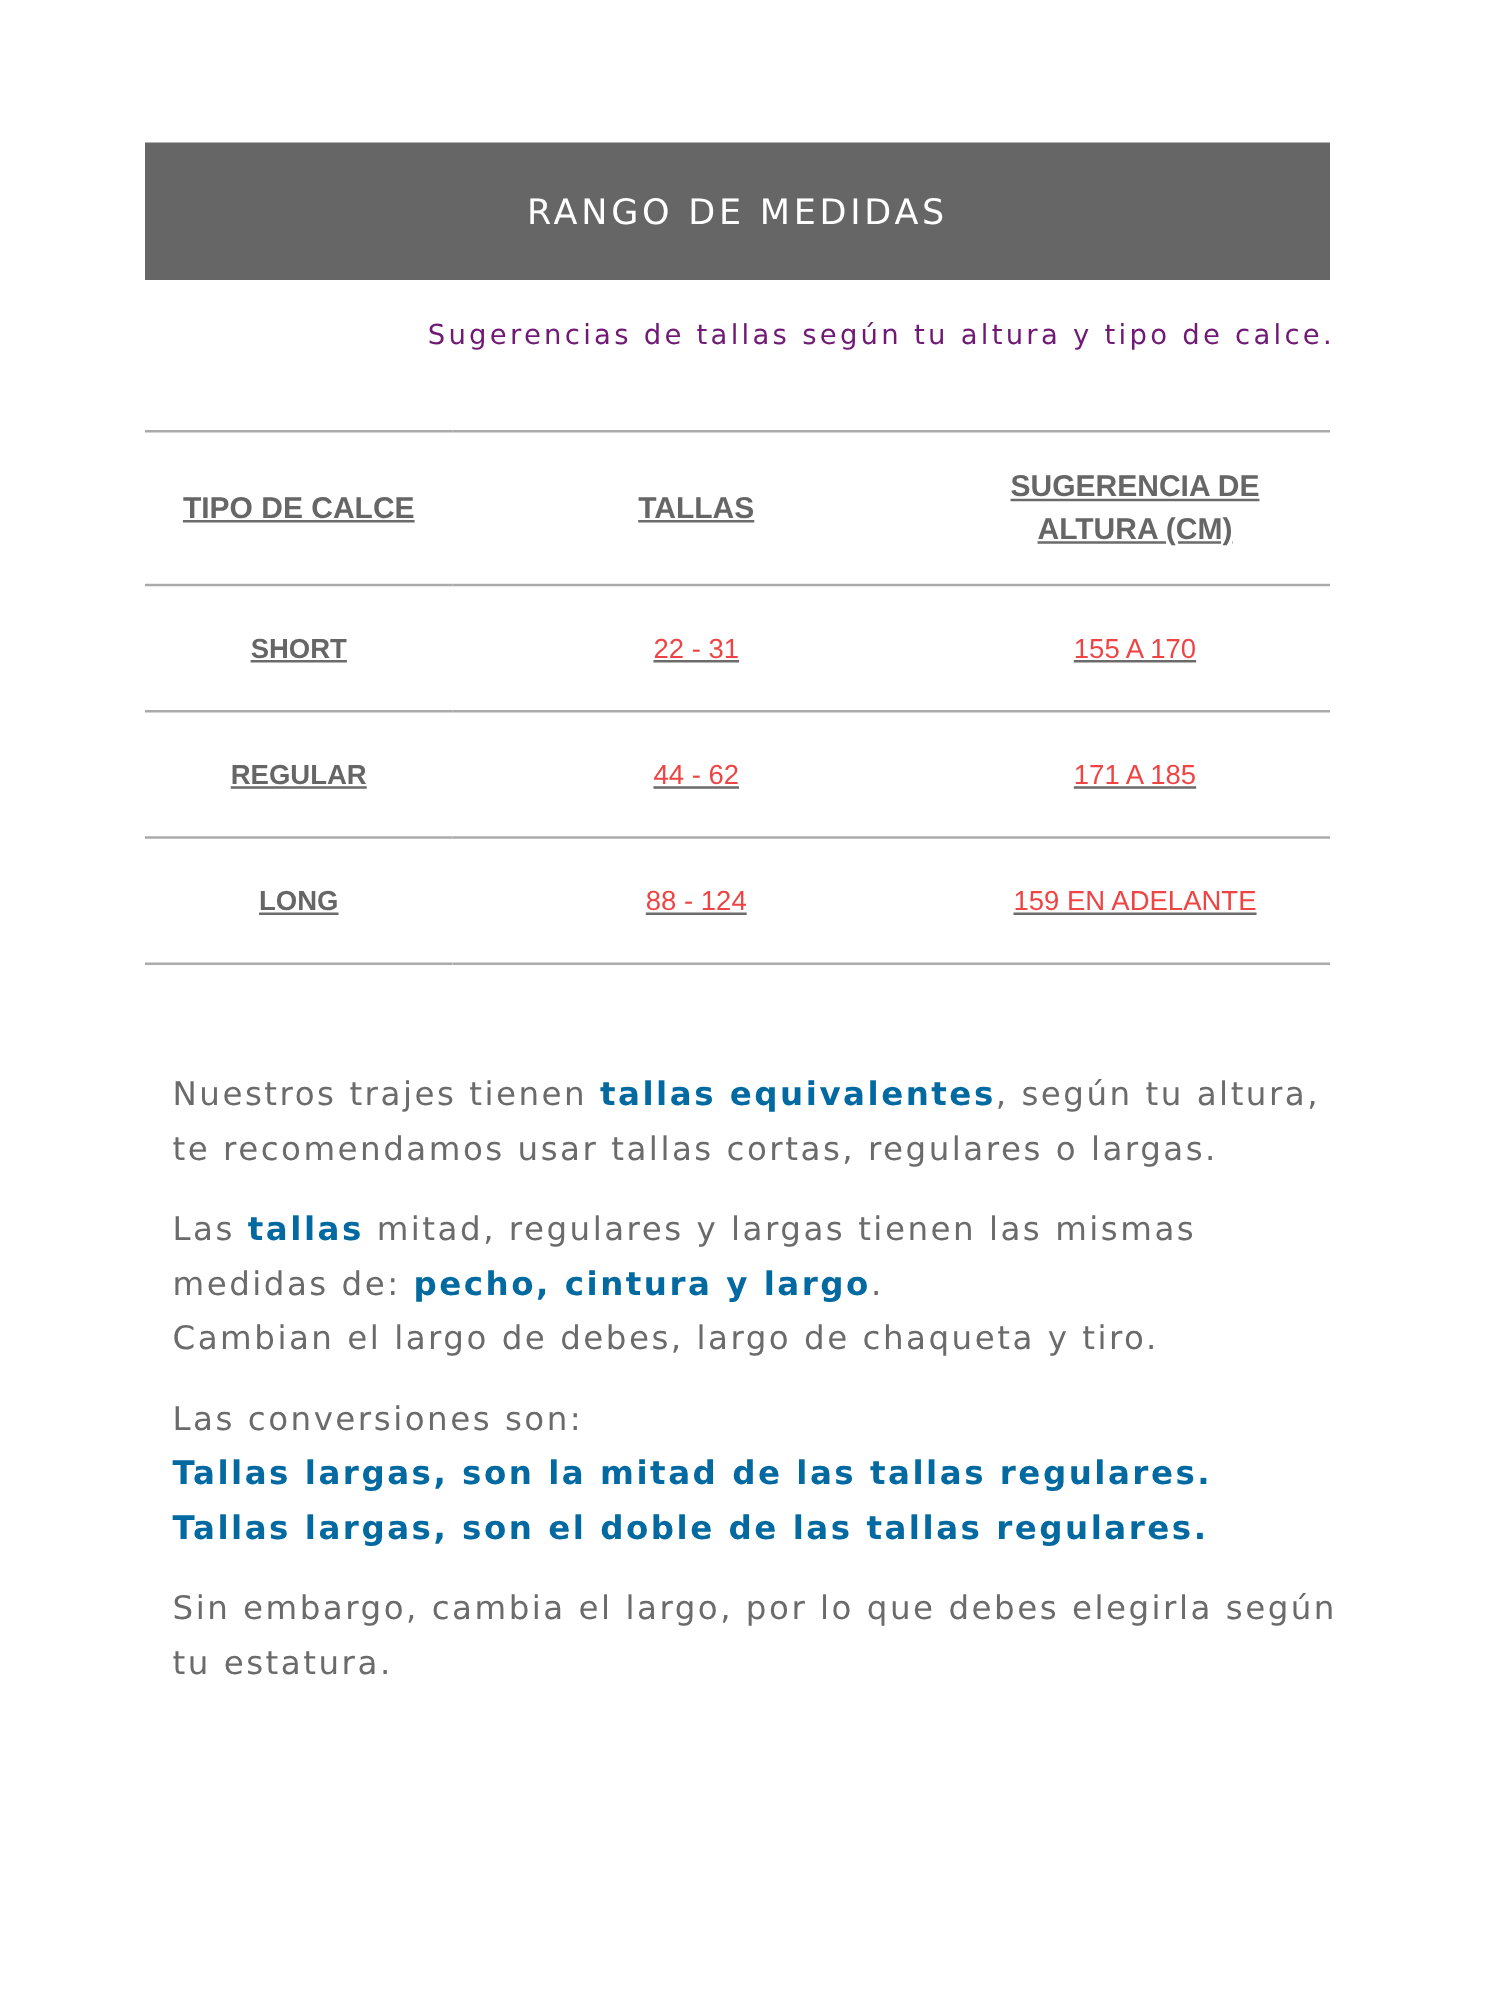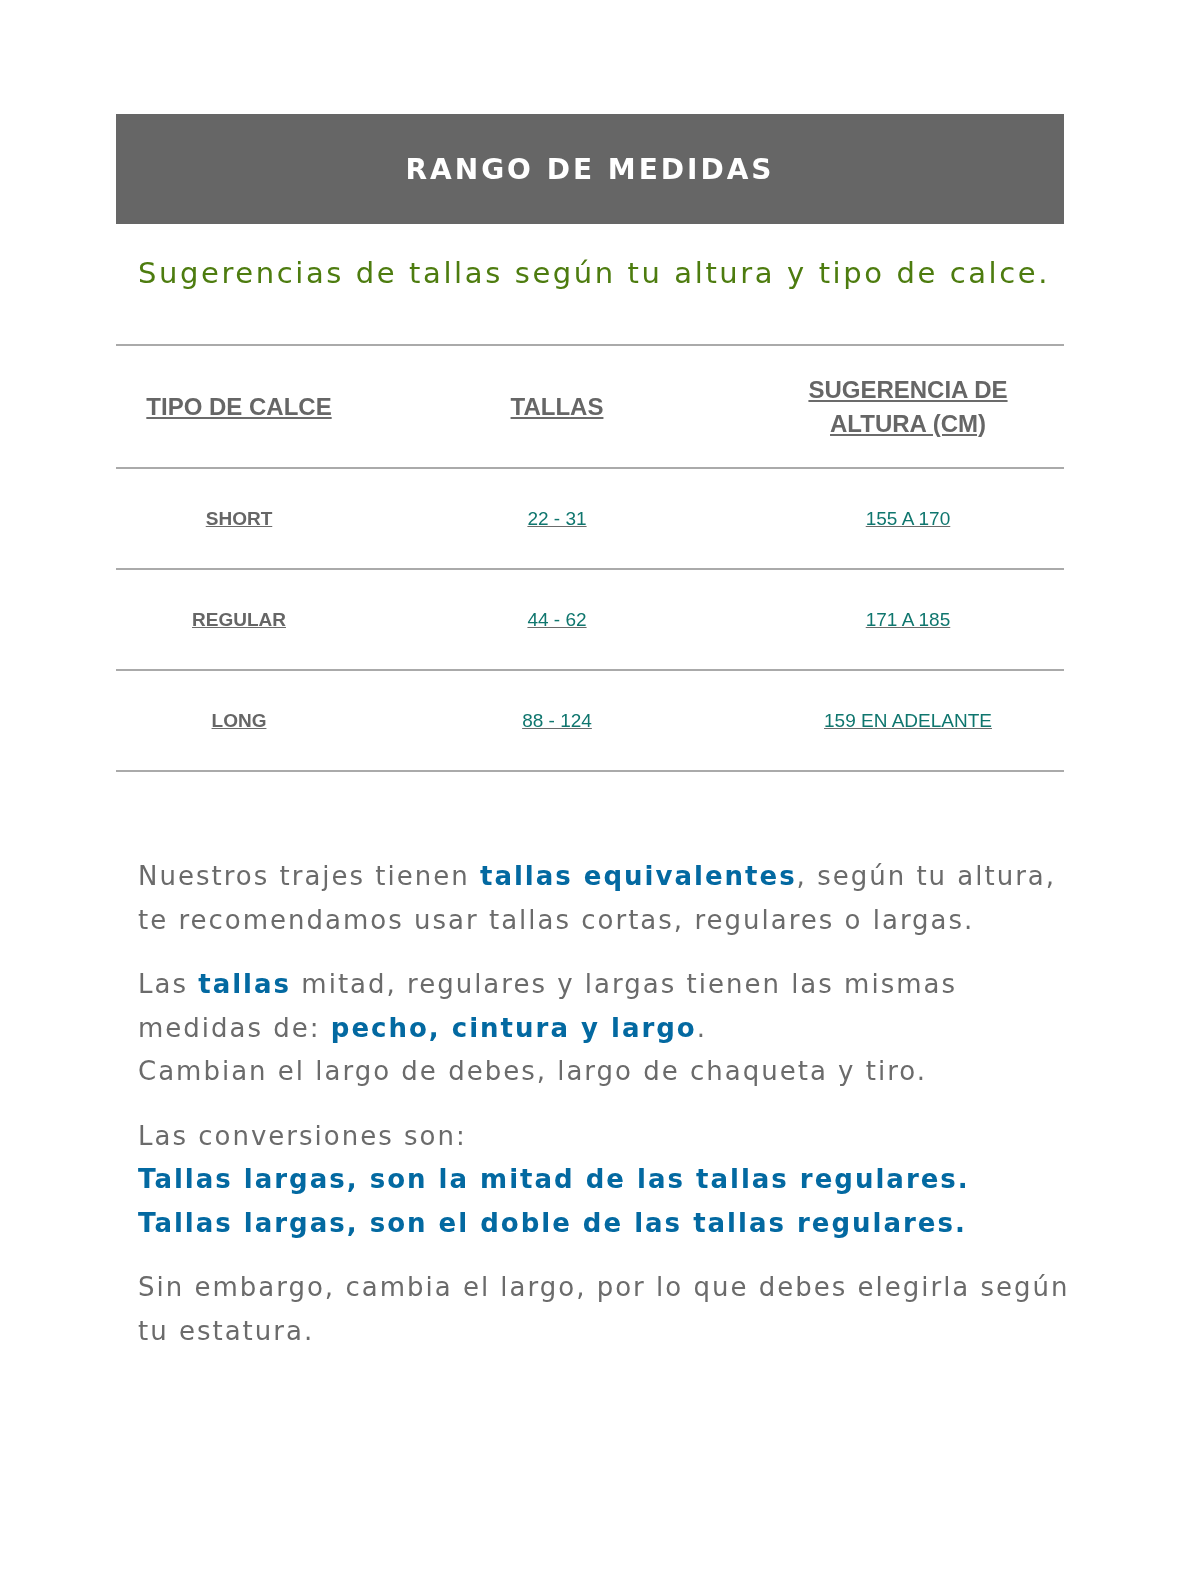--- a/index.html
+++ b/index.html
@@ -1,30 +1,30 @@
 <!DOCTYPE html>
 <html><head>
   <meta charset="utf-8">
   <style>
     html, body { margin: 0; padding: 0; background: #ffffff; }
     body { width: 1200px; height: 1595px; position: relative; font-family: "Liberation Sans", sans-serif; color: #6b6b6b; }
     .header-bar { position: absolute; left: 116px; top: 114px; width: 948px; height: 110px; background: #666666; display: flex; align-items: center; justify-content: center; }
-    .header-title { color: #ffffff; font-family: "DejaVu Sans", sans-serif; font-weight: bold; font-size: 28px; letter-spacing: 3px; }
-    .subtitle { position: absolute; left: 138px; top: 256px; width: 930px; font-family: "DejaVu Sans", sans-serif; font-size: 29px; color: #4d7c0f; letter-spacing: 2.6px; white-space: nowrap; }
+    .header-title { color: #ffffff; font-family: "DejaVu Sans", sans-serif; font-weight: normal; font-size: 28px; letter-spacing: 3px; }
+    .subtitle { position: absolute; left: 138px; top: 256px; width: 930px; font-family: "DejaVu Sans", sans-serif; font-size: 22px; color: #701a75; letter-spacing: 2.6px; white-space: nowrap; text-align: right; }
     .size-table { position: absolute; left: 116px; top: 344px; width: 948px; border-collapse: collapse; text-decoration: underline; }
     .size-table tr { border-top: 2px solid #aaaaaa; }
     .size-table tr.last { border-bottom: 2px solid #aaaaaa; }
     .size-table th, .size-table td { text-align: center; padding: 0; vertical-align: middle; }
     .size-table th { height: 121px; font-size: 24px; font-weight: bold; color: #666666; line-height: 34px; }
-    .size-table td { height: 99px; font-size: 19px; }
+    .size-table td { height: 99px; font-size: 22px; }
     .col1 { width: 246px; }
     .col2 { width: 390px; }
     .col3 { width: 312px; }
     .fit-cell { color: #666666; font-weight: bold; }
-    .val-cell { color: #0f766e; }
+    .val-cell { color: #ef4444; }
     .body-text { position: absolute; left: 138px; top: 855px; width: 940px; font-family: "DejaVu Sans", sans-serif; font-size: 26px; line-height: 43.5px; color: #6b6b6b; letter-spacing: 2px; }
     .body-text p { margin: 0 0 21px 0; }
     .body-text b { font-weight: bold; color: #0369a1; }
   </style>
 </head>
 <body>
 
 <div class="header-bar">
   <span class="header-title">RANGO DE MEDIDAS</span>
 </div>

